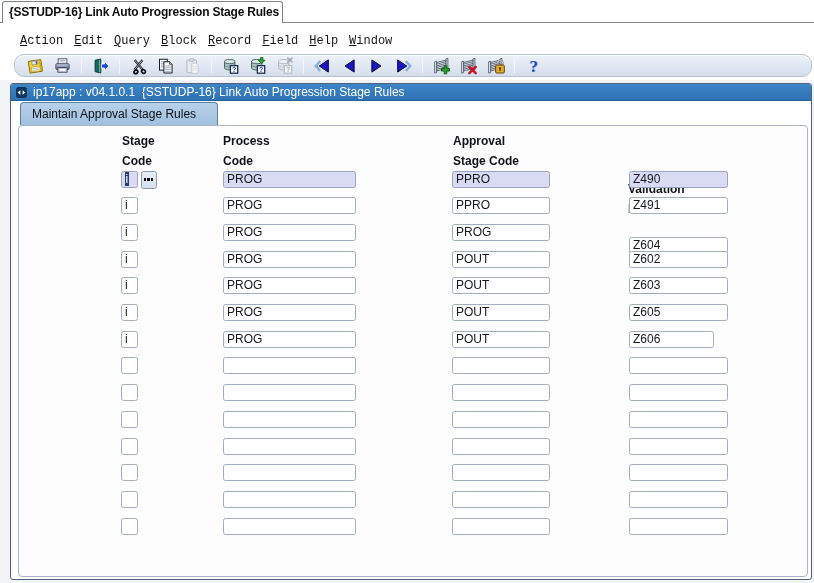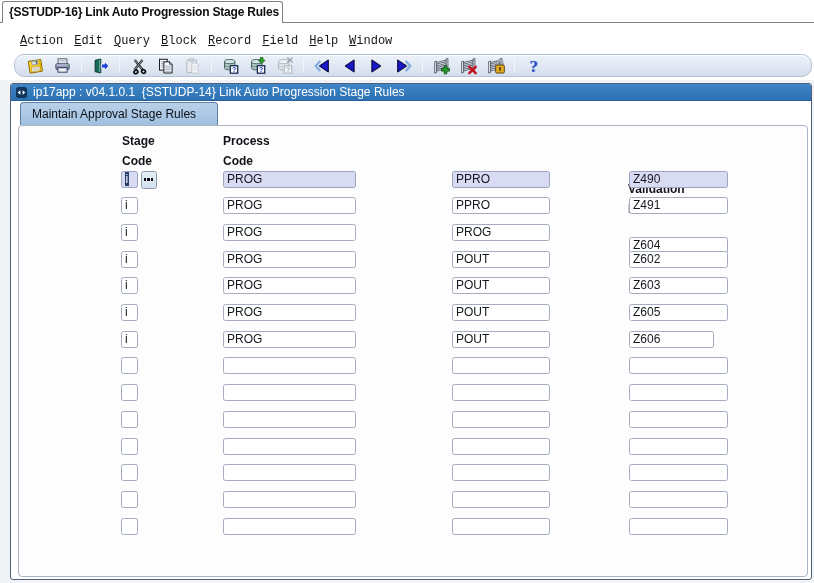--- a/index.html
+++ b/index.html
@@ -329,32 +329,34 @@
 
   <div class="mdi"></div>
 
   <div class="form-window">
     <div class="title-bar">
       <svg class="title-icon" viewBox="0 0 11 11">
         <rect x="0.5" y="0.5" width="10" height="10" rx="1.8" fill="#10375e" stroke="#0a2847" stroke-width="0.8"></rect>
         <polygon points="1.6,5.5 4.4,3.3 4.4,7.7" fill="#ffffff"></polygon>
         <polygon points="9.4,5.5 6.6,3.3 6.6,7.7" fill="#ffffff"></polygon>
       </svg>
-      <span class="title-text">ip17app : v04.1.0.1  {SSTUDP-14} Link Auto Progression Stage Rules</span>
+      <span class="title-text">ip17app : v04.1.0.1  {SSTUDP-16} Link Auto Progression Stage Rules</span>
     </div>
     <div class="tab-row">
       <div class="page-tab">
         <span>Maintain Approval Stage Rules</span>
       </div>
     </div>
     <div class="tab-page" id="tab-page">
         <div class="col-header" style="left: 103px; top: 5px;">Stage
 Code</div>
         <div class="col-header" style="left: 204px; top: 5px;">Process
 Code</div>
+        <div class="col-header" style="left: 434px; top: 5px;">Approval
+Stage Code</div>
         <div class="col-header" style="left: 609px; top: 5px; margin-top: 48px;">Validation
 Rule Code</div>
         <div class="fld current" style="left: 102px; top: 45px; width: 17px;"><span class="sel-text">i</span></div>
         <div class="fld current" style="left: 204px; top: 45px; width: 133px;">PROG</div>
         <div class="fld current" style="left: 433px; top: 45px; width: 98px;">PPRO</div>
         <div class="fld current" style="left: 610px; top: 45px; width: 99px;">Z490</div>
         <div class="lov-btn" aria-label="..." style="left: 121.5px; top: 44.5px;">
           <i></i>
           <i></i>
           <i></i>

